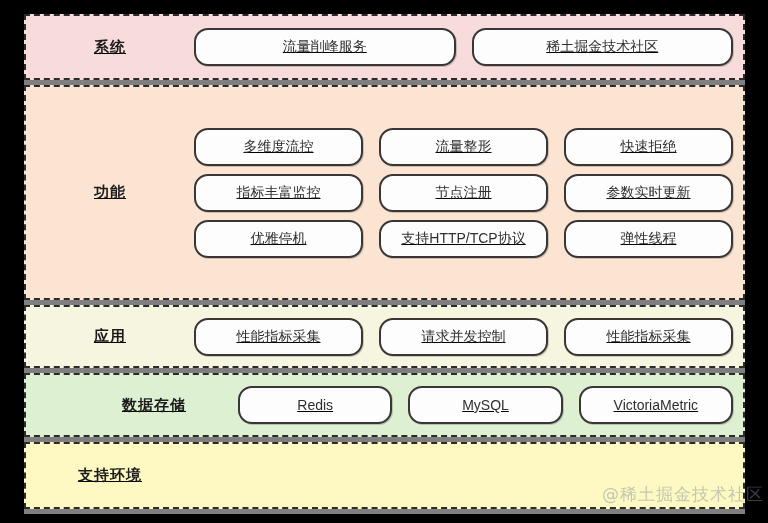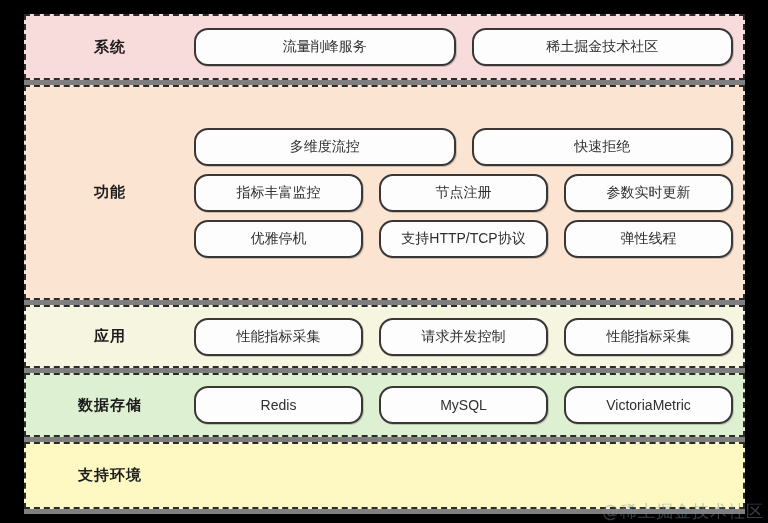--- a/index.html
+++ b/index.html
@@ -26,20 +26,21 @@
     position: absolute;
     left: 24px;
     top: 14px;
     width: 721px;
     height: 500px;
     background: #7f7f7f;
     display: flex;
     flex-direction: column;
     gap: 5px;
     box-sizing: border-box;
+    text-decoration: underline;
   }
 
   .layer-row {
     display: flex;
     align-items: stretch;
     border: 2px dashed #2b2b2b;
     box-sizing: border-box;
     position: relative;
   }
 
@@ -82,34 +83,34 @@
     font-size: 14px;
     color: #2f2f2f;
     box-sizing: border-box;
     box-shadow: 1px 1px 0 rgba(0,0,0,0.18);
   }
 
   
   .row-system    { background: #f8dcdc; }
   .row-function  { background: #fbe5d2; }
   .row-app       { background: #f6f6e0; }
-  .row-storage   { background: #ddf0d2; }
+  .row-storage   { background: #ddf0d2; padding-left: 44px; }
   .row-env       { background: #d9f0ef; }
 
   
   .row-system    { flex: 0 0 66px; }
   .row-function  { flex: 0 0 215px; }
   .row-app       { flex: 0 0 63px; }
   .row-storage   { flex: 0 0 64px; }
   .row-env       { flex: 0 0 67px; }
 
   .watermark {
     position: absolute;
     right: 4px;
-    bottom: 0;
+    bottom: 17px;
     font-size: 17px;
     color: rgba(120, 140, 150, 0.45);
     letter-spacing: 1px;
     pointer-events: none;
     white-space: nowrap;
     font-family: "DejaVu Sans", sans-serif;
     margin-top: 40px;
   }
 </style>
 </head>
@@ -124,20 +125,21 @@
             <div class="node-box">流量削峰服务</div>
             <div class="node-box">稀土掘金技术社区</div>
           </div>
         </div>
       </div>
       <div class="layer-row row-function" style="background: rgb(251, 229, 210);">
         <div class="layer-label">功能</div>
         <div class="layer-body">
           <div class="box-line">
             <div class="node-box">多维度流控</div>
+            <div class="node-box">流量整形</div>
             <div class="node-box">快速拒绝</div>
           </div>
           <div class="box-line">
             <div class="node-box">指标丰富监控</div>
             <div class="node-box">节点注册</div>
             <div class="node-box">参数实时更新</div>
           </div>
           <div class="box-line">
             <div class="node-box">优雅停机</div>
             <div class="node-box">支持HTTP/TCP协议</div>

